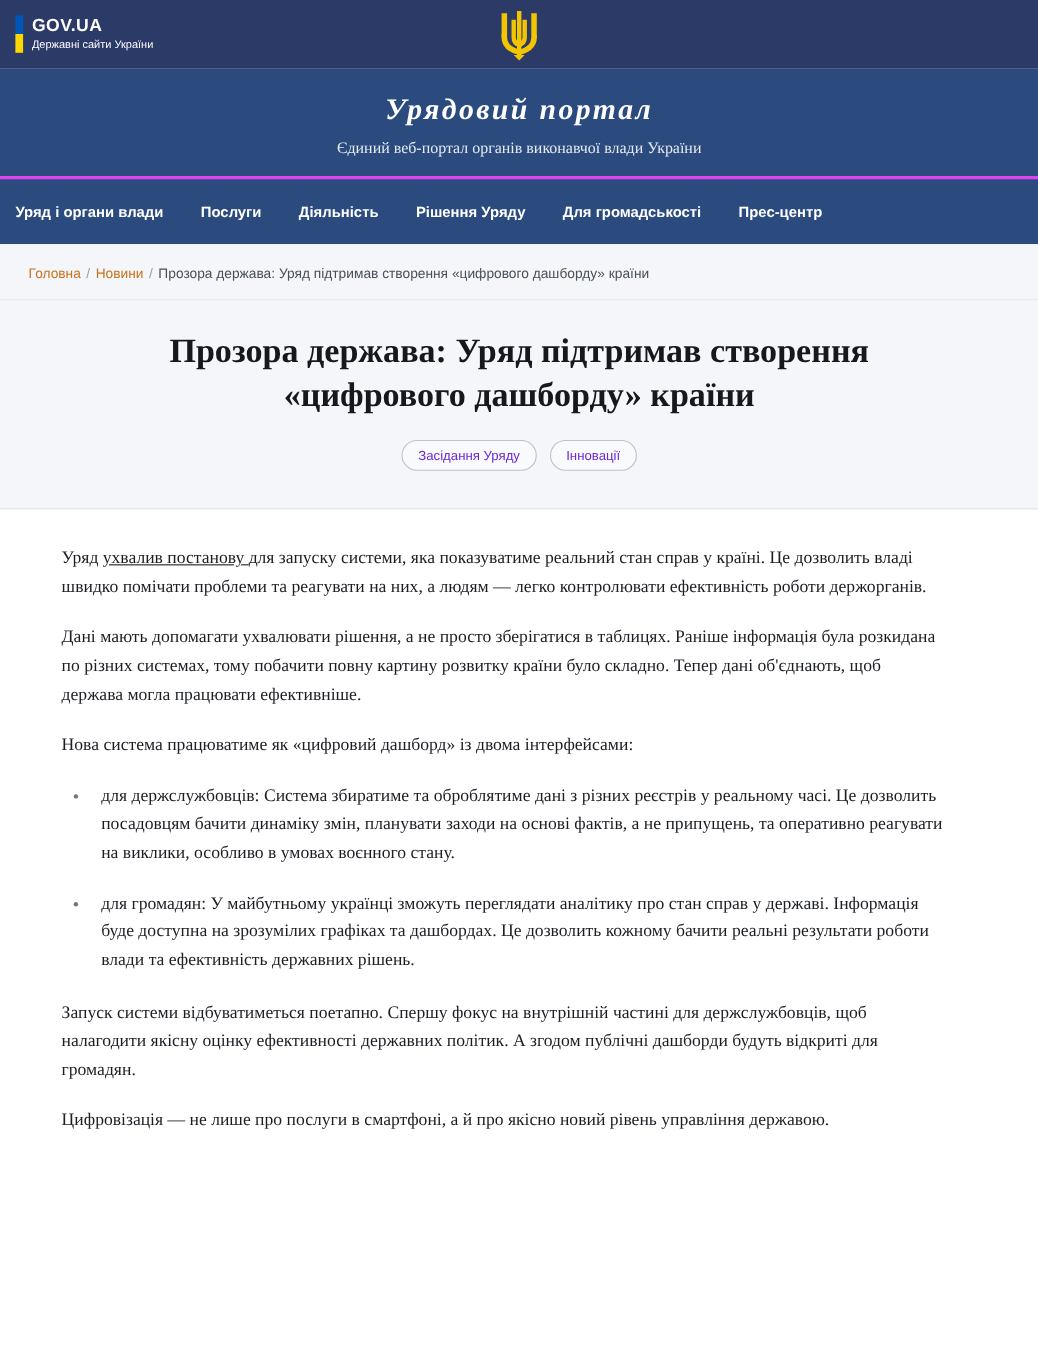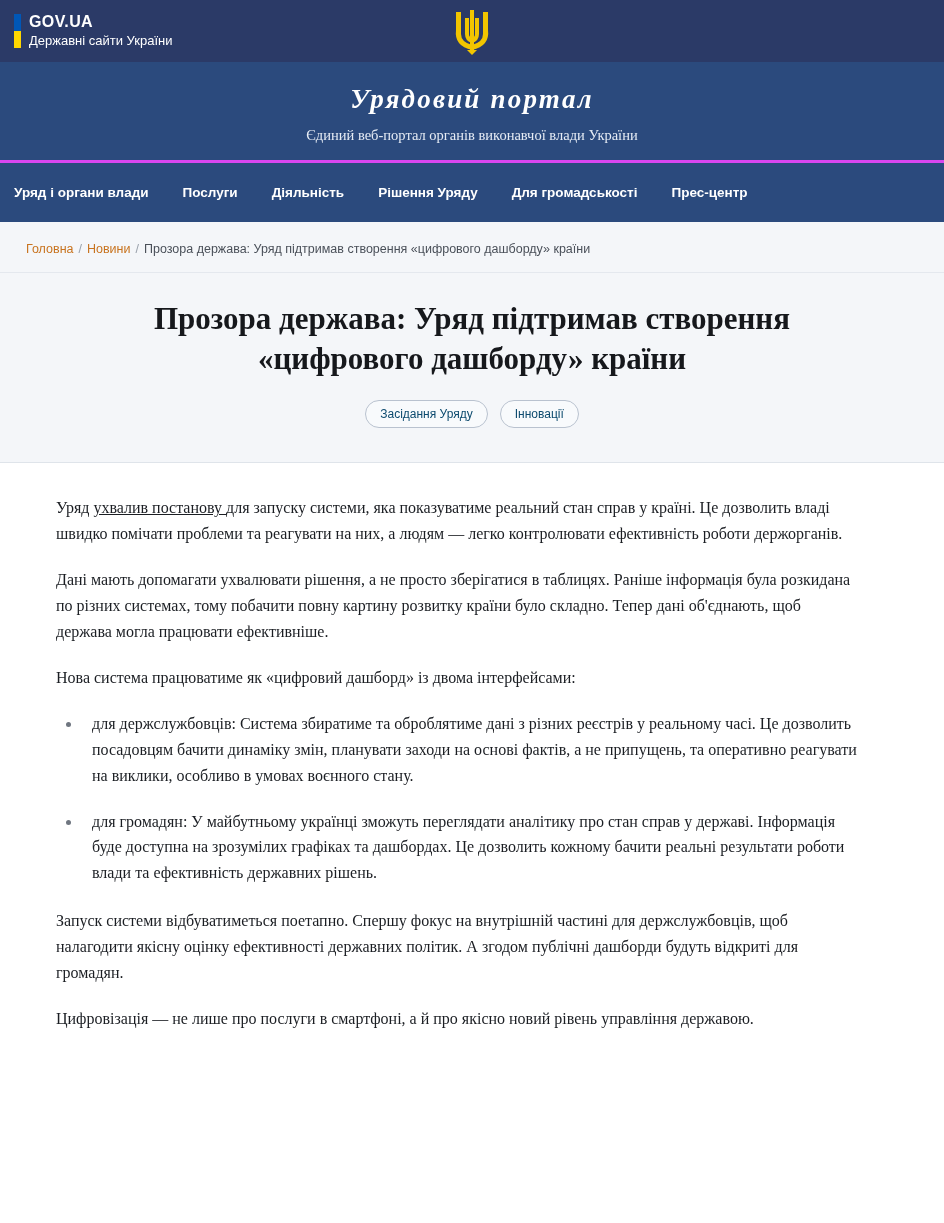--- a/index.html
+++ b/index.html
@@ -33,21 +33,21 @@
   }
   .govua-texts { line-height: 1.15; }
   .govua-title {
     color: #ffffff;
     font-size: 16px;
     font-weight: bold;
     letter-spacing: 0.4px;
   }
   .govua-sub {
     color: #ffffff;
-    font-size: 13px;
+    font-size: 10px;
     margin-top: 3px;
   }
   .trident {
     position: absolute;
     left: 50%;
     transform: translateX(-50%);
     top: 6px;
   }
 
   
@@ -134,21 +134,21 @@
     margin-top: 22px;
     display: flex;
     justify-content: center;
     gap: 12px;
   }
   .tag {
     border: 1px solid #b9c2cf;
     border-radius: 14px;
     padding: 6px 14px;
     font-size: 12px;
-    color: #0c4a6e;
+    color: #6d28d9;
     background: #f8fafc;
     cursor: pointer;
     white-space: nowrap;
   }
 
   
   .article-body {
     padding: 32px 84px 40px 56px;
     font-family: "Liberation Serif", serif;
     font-size: 16px;

